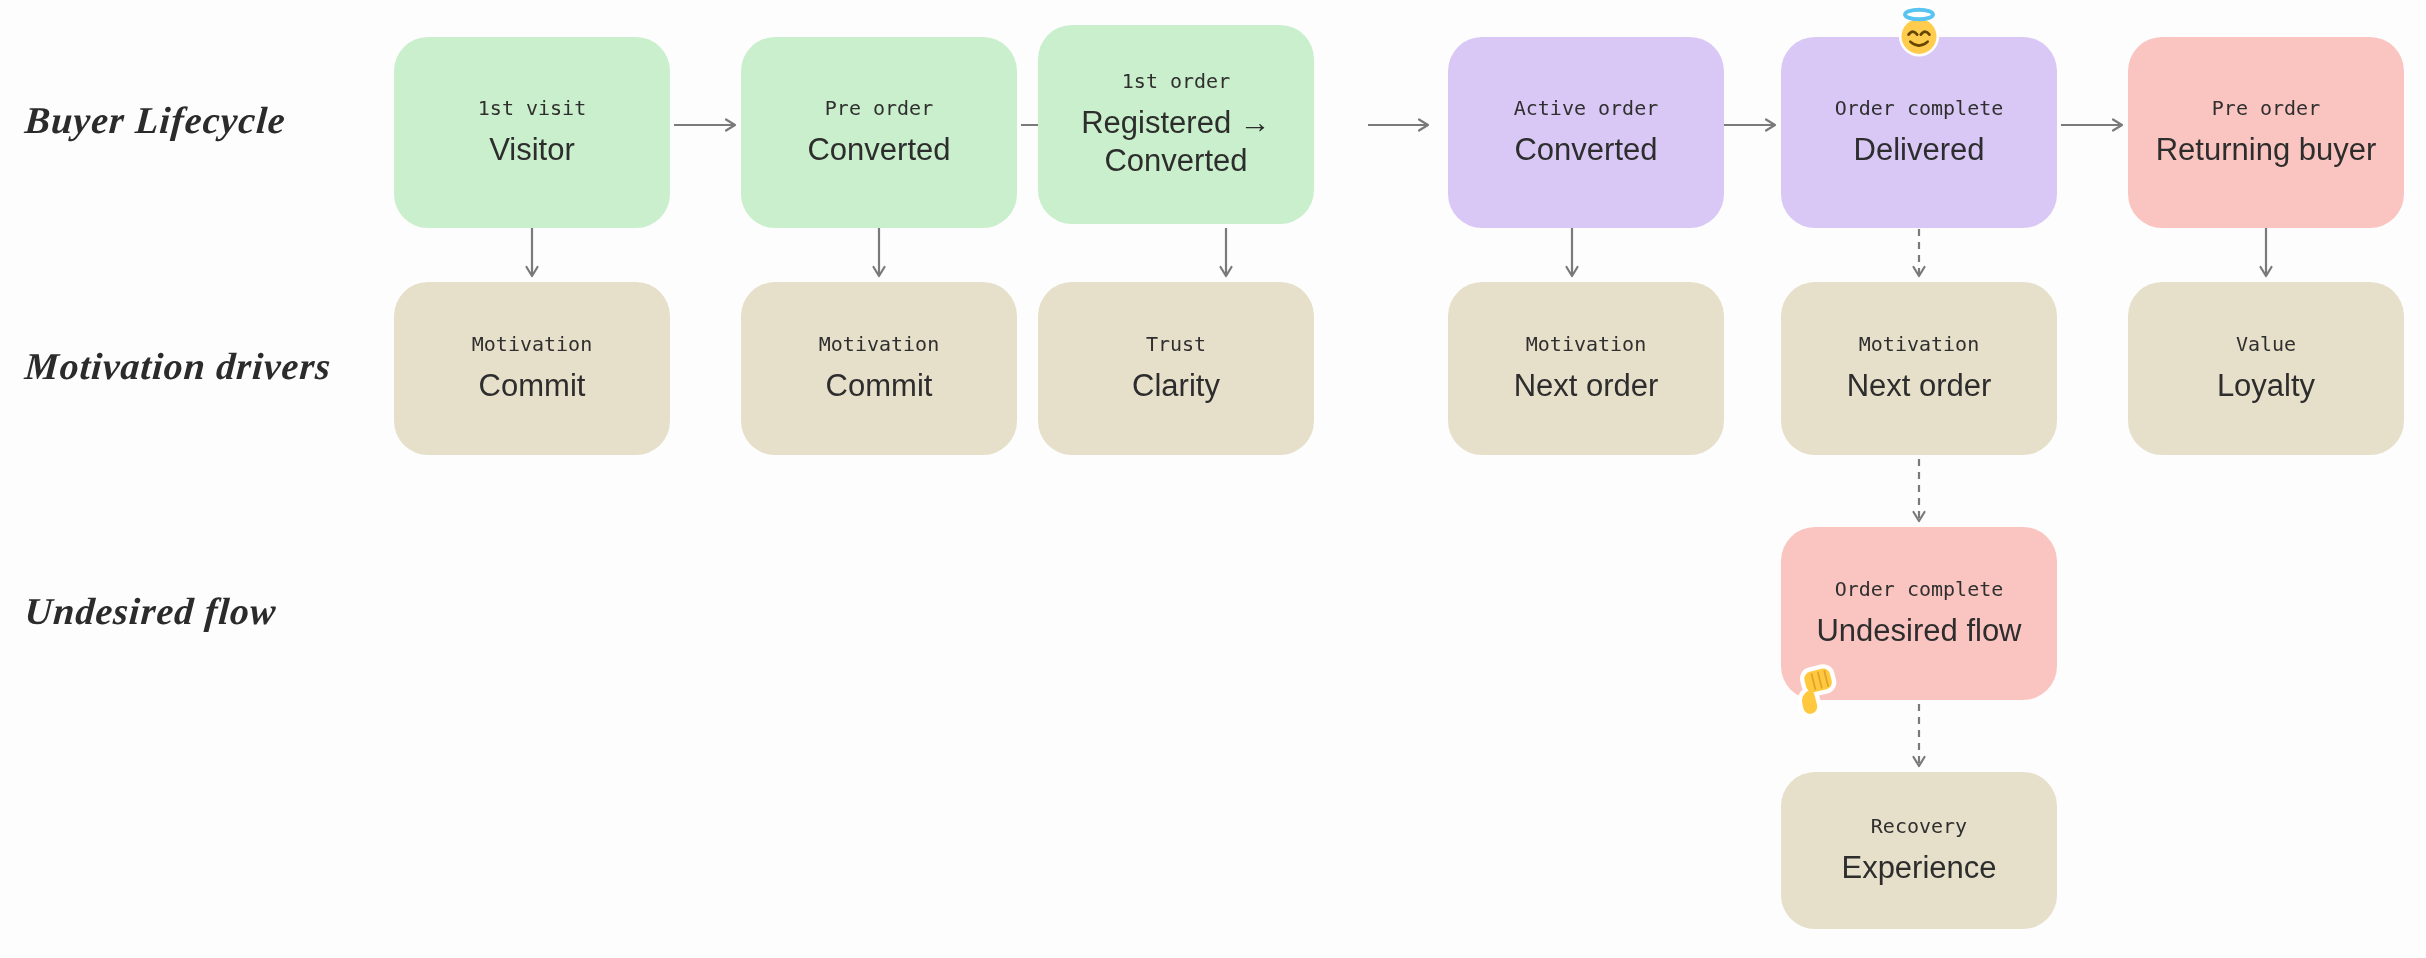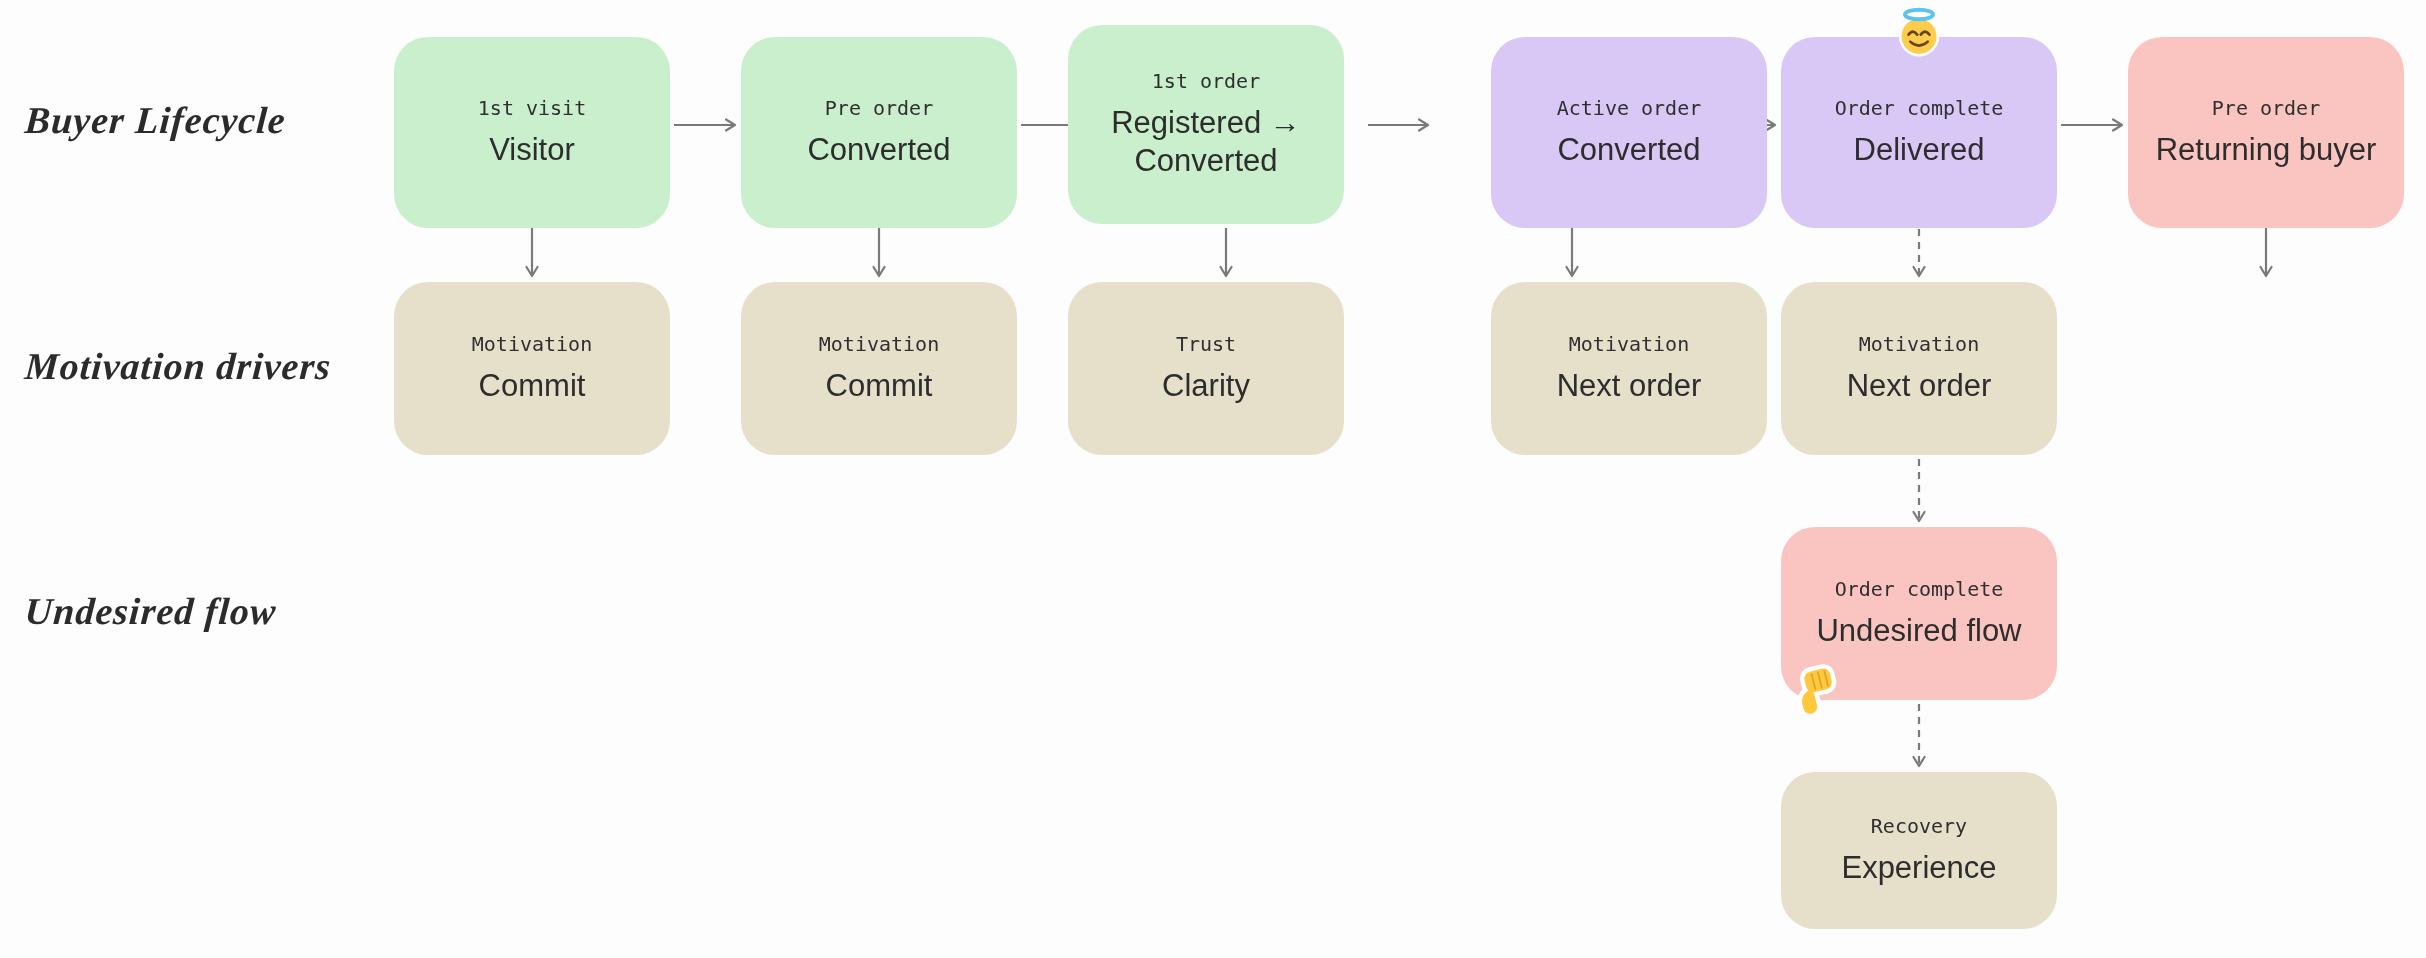--- a/index.html
+++ b/index.html
@@ -36,21 +36,21 @@
     display:flex;flex-direction:column;
     align-items:center;justify-content:center;
     gap:11px;text-align:center;
     box-sizing:border-box;padding:10px 16px;
   }
   .green{background:#caefcc;}
   .purple{background:#d9c8f6;}
   .pink{background:#fac5c0;}
   .tan{background:#e6dfca;}
 
-  .c1{left:394px}.c2{left:741px}.c3{left:1068px}.c4{left:1491px}.c5{left:1781px}.c6{left:2128px}
+  .c1{left:394px}.c2{left:741px}.c3{left:1038px}.c4{left:1448px}.c5{left:1781px}.c6{left:2128px}
   .r1{top:37px;height:191px}
   .r1.tall{top:25px;height:199px}
   .r2{top:282px;height:173px}
   .r3{top:527px;height:173px}
   .r4{top:772px;height:157px}
 
   .tag{
     font-family:"DejaVu Sans Mono","Liberation Mono",monospace;
     font-size:20px;color:#2f2f2f;white-space:nowrap;
   }
@@ -136,20 +136,24 @@
     <div class="title">Clarity</div>
   </div>
   <div class="node tan r2 c4">
     <div class="tag">Motivation</div>
     <div class="title">Next order</div>
   </div>
   <div class="node tan r2 c5">
     <div class="tag">Motivation</div>
     <div class="title">Next order</div>
   </div>
+  <div class="node tan r2 c6">
+    <div class="tag">Value</div>
+    <div class="title">Loyalty</div>
+  </div>
 
   <div class="node pink r3 c5">
     <div class="tag">Order complete</div>
     <div class="title">Undesired flow</div>
   </div>
 
   <div class="node tan r4 c5">
     <div class="tag">Recovery</div>
     <div class="title">Experience</div>
   </div>

